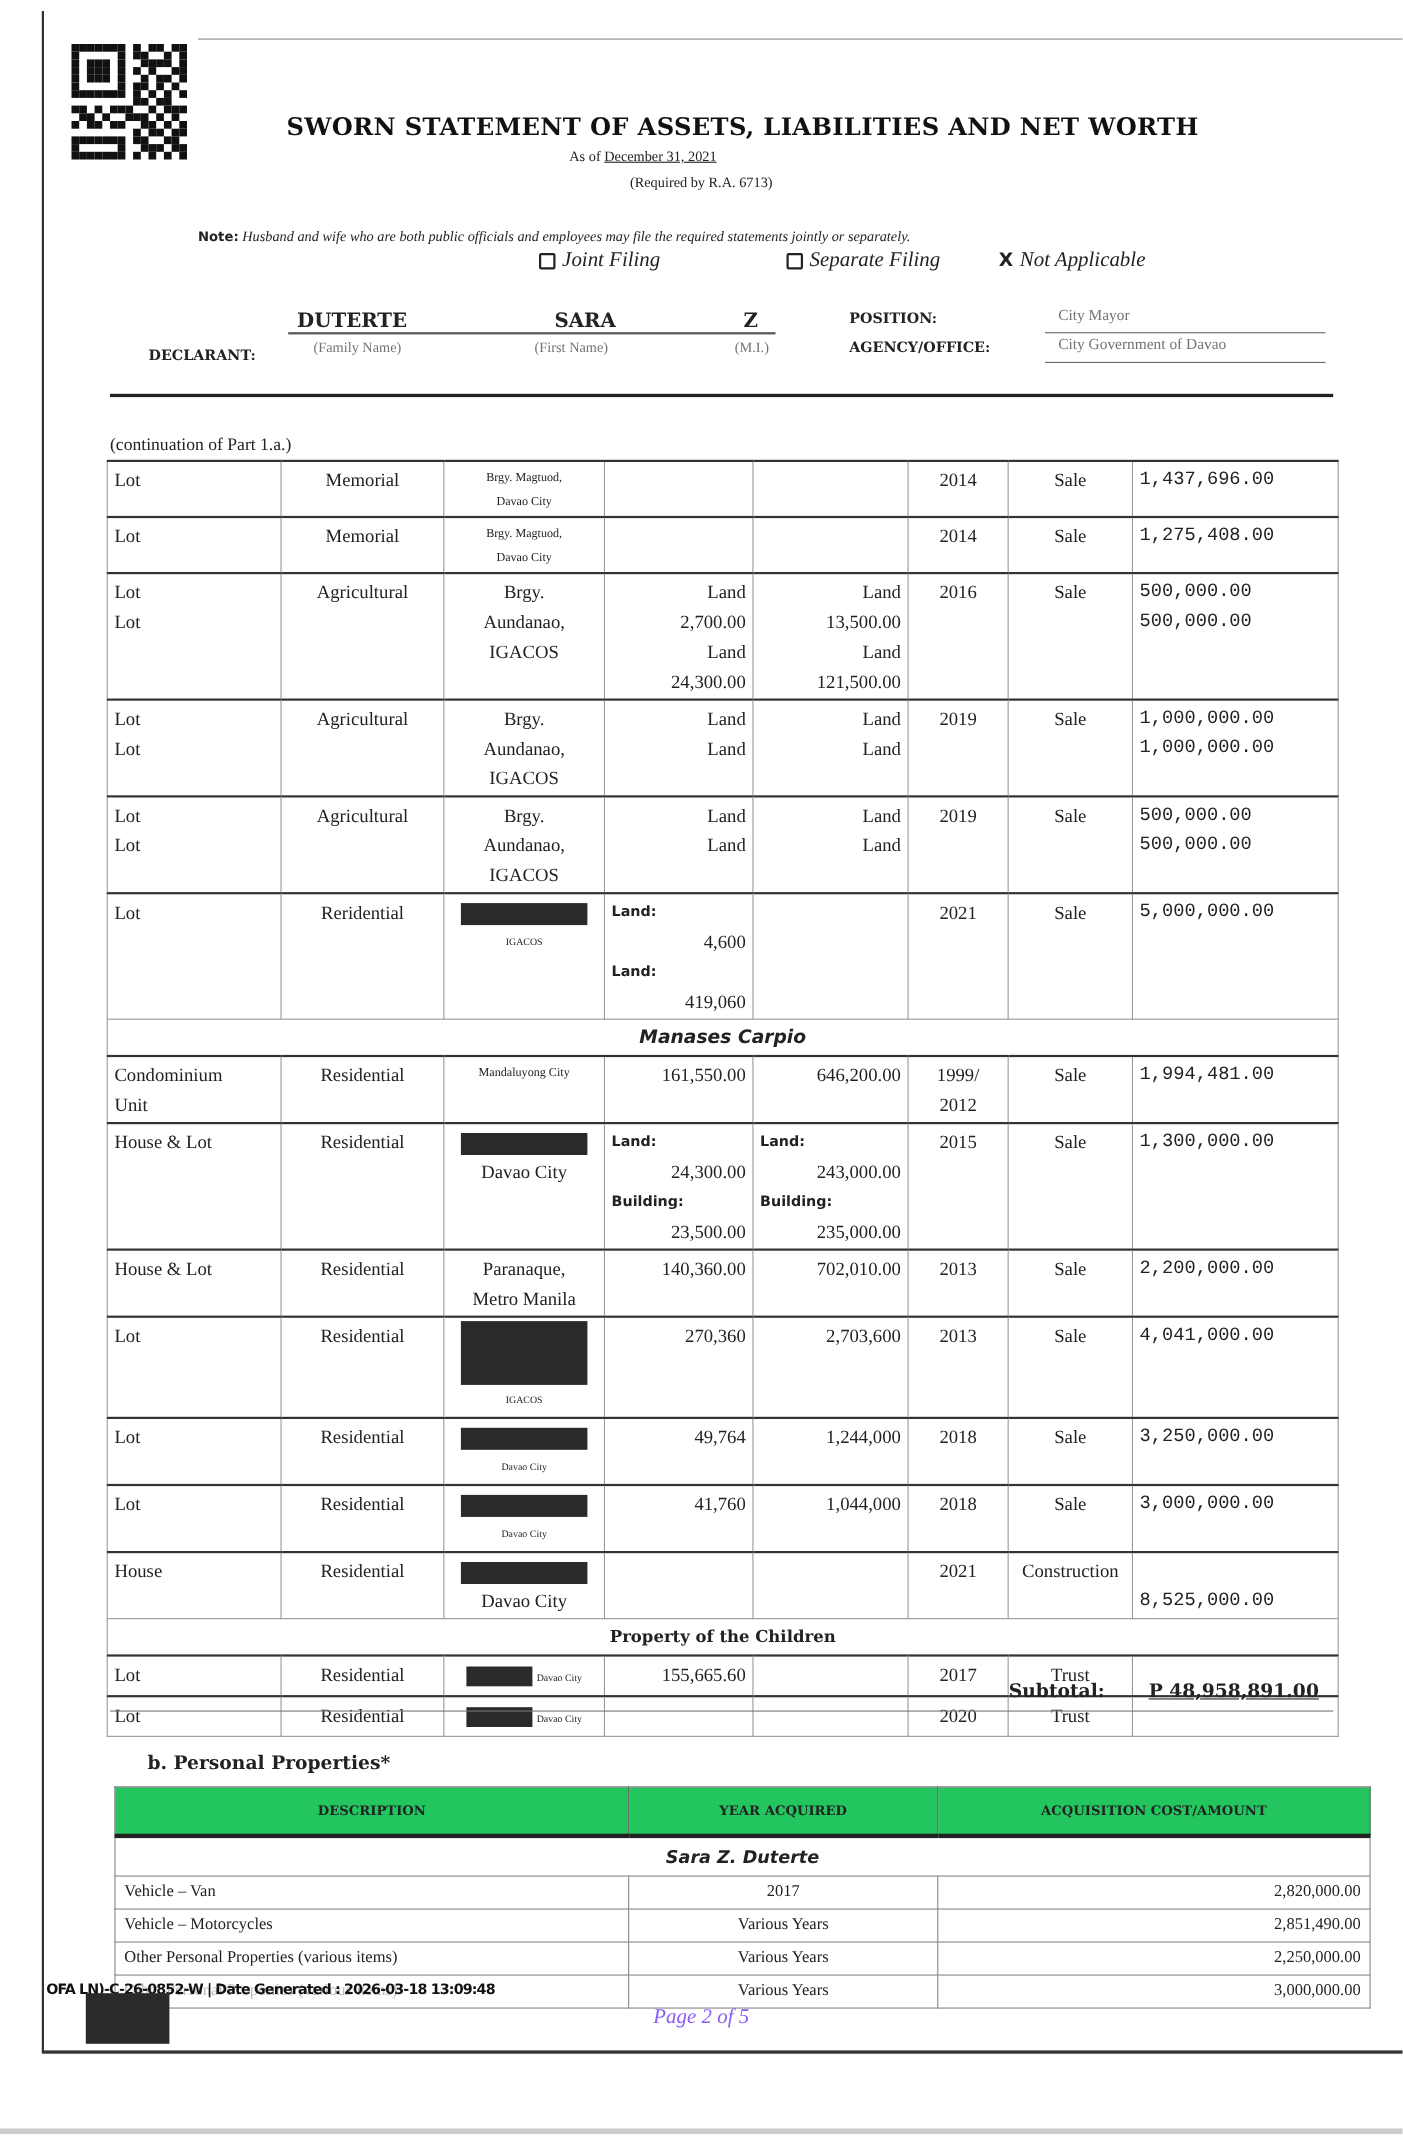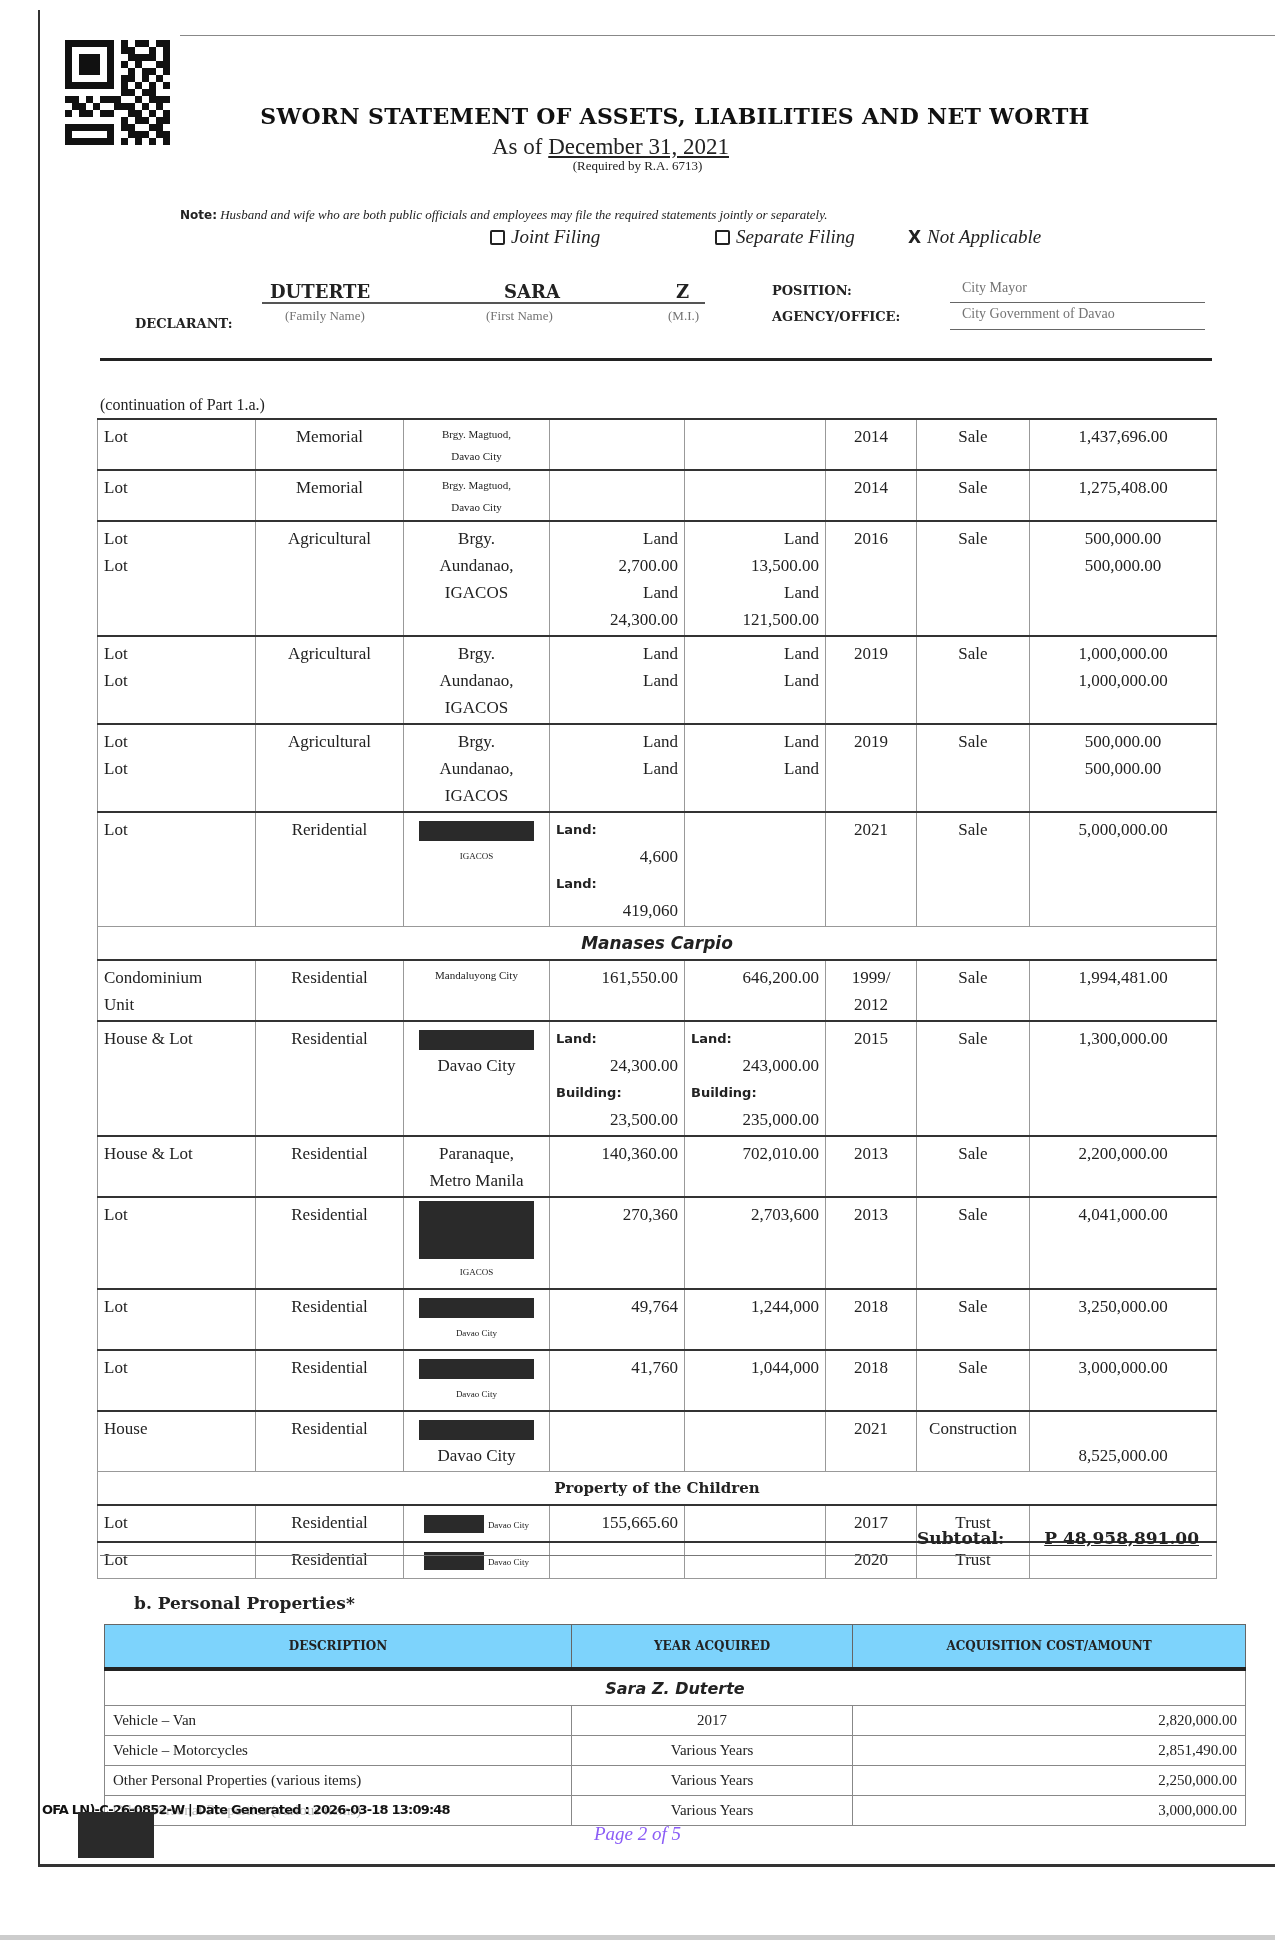--- a/index.html
+++ b/index.html
@@ -7,21 +7,21 @@
   .page-border-left { position:absolute; left:38px; top:10px; width:2px; height:1855px; background:#333; }
   .page-border-bottom { position:absolute; left:38px; top:1864px; width:1237px; height:3px; background:#333; }
   .top-rule { position:absolute; left:180px; top:35px; width:1095px; height:1px; background:#888; }
   .bottom-shadow { position:absolute; left:0; top:1935px; width:1275px; height:5px; background:#ccc; }
 
   .qr { position:absolute; left:65px; top:40px; width:105px; height:105px; display:grid; grid-template-columns:repeat(15,7px); grid-template-rows:repeat(15,7px); }
   .qr span { width:7px; height:7px; }
   .qr .b { background:#111; }
 
   .title { position:absolute; left:240px; top:103px; width:870px; text-align:center; font-family:"DejaVu Serif", serif; font-weight:bold; font-size:22px; letter-spacing:0.3px; color:#111; }
-  .asof { position:absolute; left:0; top:134px; width:1169px; text-align:center; font-size:23px;padding-left:26px; }
+  .asof { position:absolute; left:0; top:134px; width:1169px; text-align:center; font-size:13px; }
   .asof .u { text-decoration:underline; }
   .required { position:absolute; left:0; top:158px; width:1275px; text-align:center; font-size:13px; }
   .note { position:absolute; left:180px; top:207px; width:1050px; font-size:13px; font-style:italic; }
   .note b { font-style:normal; font-family:"DejaVu Sans", sans-serif; font-size:12px; }
   .filing { position:absolute; top:226px; font-size:19px; font-style:italic; display:flex; align-items:center; gap:6px; }
   .cb { display:inline-block; width:11px; height:11px; border:2px solid #222; border-radius:2px; }
   .xmark { font-style:normal; font-weight:bold; font-family:"DejaVu Sans", sans-serif; font-size:17px; }
 
   .lbl { position:absolute; font-family:"DejaVu Serif", serif; font-weight:bold; font-size:13px; }
   .decl-val { position:absolute; top:281px; font-family:"DejaVu Serif", serif; font-weight:bold; font-size:18px; }
@@ -35,37 +35,37 @@
 
   table.re { position:absolute; left:97px; top:418px; width:1120px; border-collapse:collapse; font-size:17px; }
   table.re td { border:1px solid #999; vertical-align:top; padding:3px 6px 2px 6px; line-height:27px; }
   table.re td.c0 { width:145px; }
   table.re td.c1 { width:135px; text-align:center; }
   table.re td.c2 { width:133px; text-align:center; }
   table.re td.c3 { width:122px; text-align:right; }
   table.re td.c4 { width:128px; text-align:right; }
   table.re td.c5 { width:78px; text-align:center; }
   table.re td.c6 { width:100px; text-align:center; }
-  table.re td.c7 { text-align:center; }
+  table.re td.c7 { text-align:left;font-family:Liberation Mono, monospace; }
   .small { font-size:11px; line-height:22px; }
   .tiny { font-size:9px; }
   .redact { display:inline-block; background:#2a2a2a; vertical-align:middle; }
   .bold-l { font-family:"DejaVu Sans", sans-serif; font-weight:bold; font-size:13px; text-align:left; display:block; }
   .group-hdr { text-align:center; font-weight:bold; font-style:italic; font-family:"DejaVu Sans", sans-serif; font-size:17px; }
   .group-hdr2 { text-align:center; font-weight:bold; font-family:"DejaVu Serif", serif; font-size:15px; }
   tr.thick td { border-top:2px solid #333; }
   .boxed td { border-top:2px solid #333; border-bottom:2px solid #333; }
 
   .subtotal { position:absolute; left:917px; top:1528px; font-family:"DejaVu Serif", serif; font-weight:bold; font-size:17px;text-align:center; }
   .subtotal .amt { margin-left:34px; text-decoration:underline; }
   .subtotal-rule { position:absolute; left:100px; top:1555px; width:1112px; height:1px; background:#777; }
 
   .pp-title { position:absolute; left:134px; top:1593px; font-family:"DejaVu Serif", serif; font-weight:bold; font-size:17px; }
   table.pp { position:absolute; left:104px; top:1624px; width:1142px; border-collapse:collapse; font-size:15px; }
-  table.pp th { background:#7dd3fc; border:1px solid #666; font-family:"DejaVu Serif", serif; font-weight:bold; font-size:12px; height:40px; border-bottom:4px solid #222; }
+  table.pp th { background:#22c55e; border:1px solid #666; font-family:"DejaVu Serif", serif; font-weight:bold; font-size:12px; height:40px; border-bottom:4px solid #222; }
   table.pp td { border:1px solid #888; padding:4px 8px; height:21px; }
   table.pp td.d { width:450px; }
   table.pp td.y { width:264px; text-align:center; }
   table.pp td.a { text-align:right; }
   table.pp td.owner { text-align:center; font-weight:bold; font-style:italic; font-family:"DejaVu Sans", sans-serif; font-size:16px; height:26px; }
 
   .footer-id { position:absolute; left:42px; top:1802px; font-family:"DejaVu Sans", sans-serif; font-weight:bold; font-size:13px; letter-spacing:-0.8px; color:#111; }
   .footer-redact { position:absolute; left:78px; top:1812px; width:76px; height:46px; background:#2a2a2a; }
   .page-num { position:absolute; left:0; top:1823px; width:1275px; text-align:center; font-size:19px; font-style:italic; color:#8b5cf6; }
 </style>

